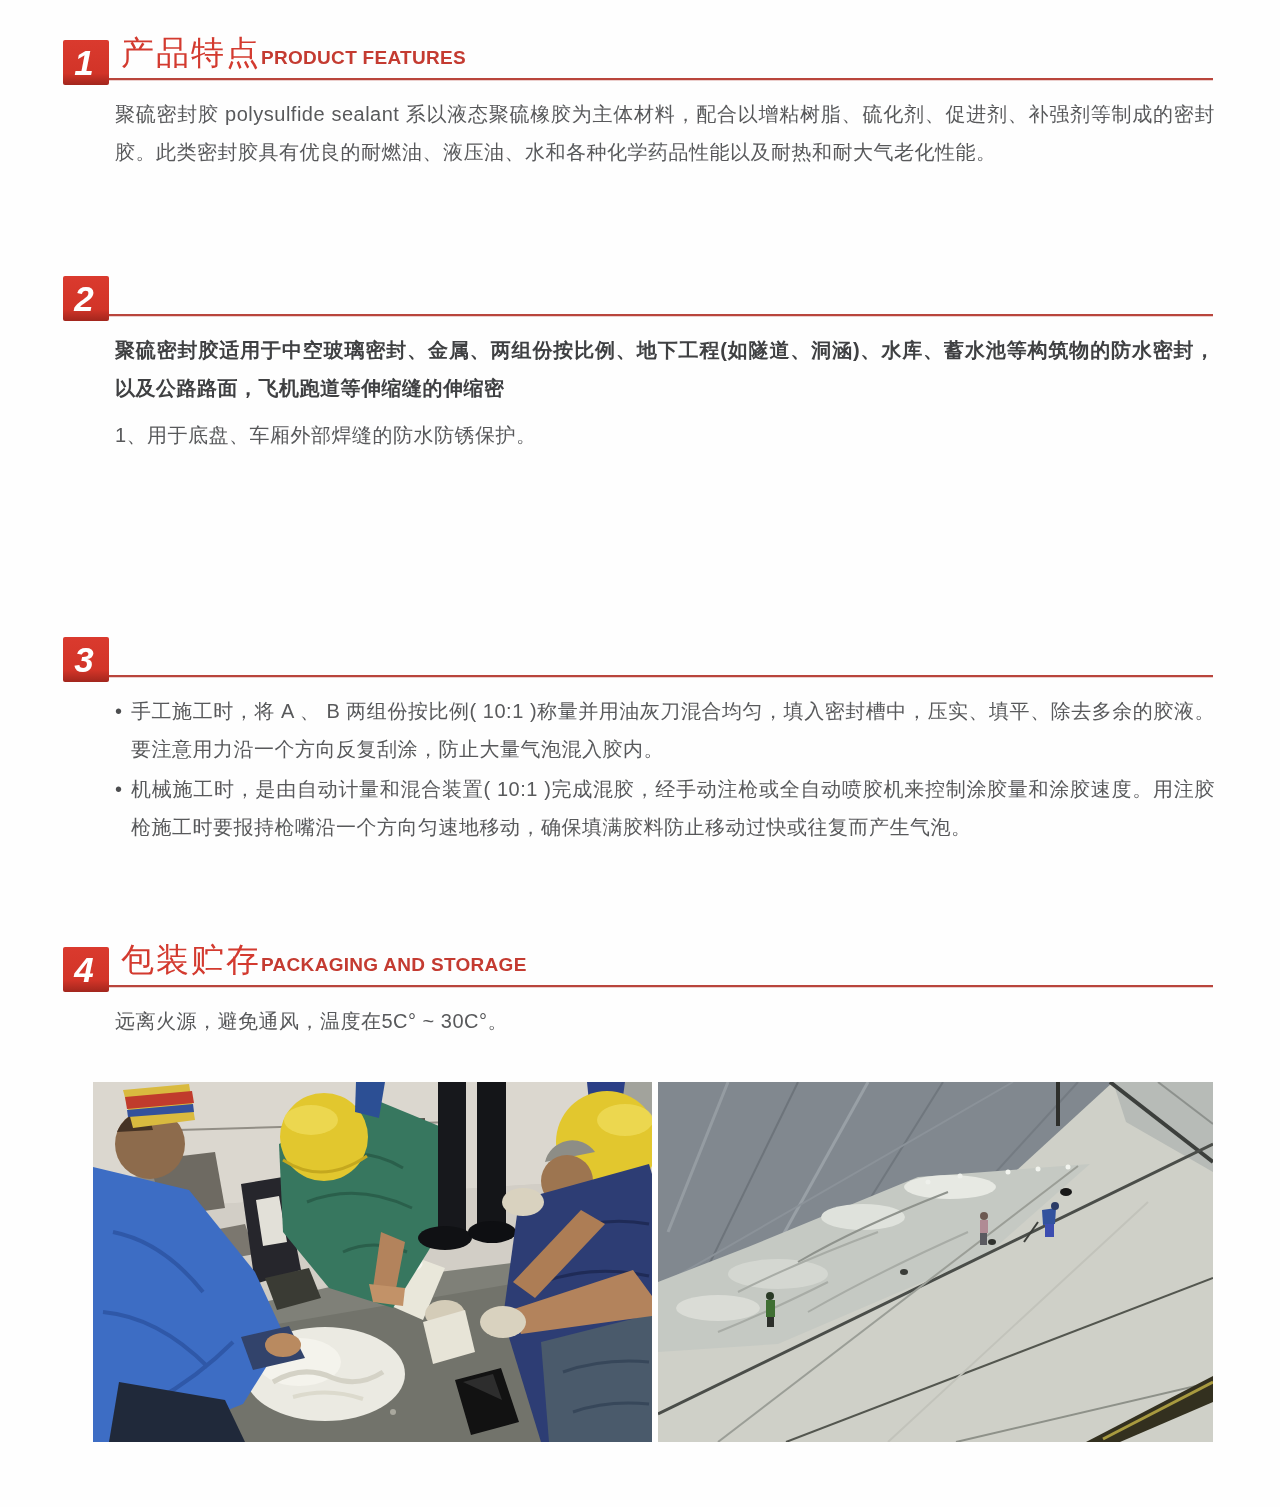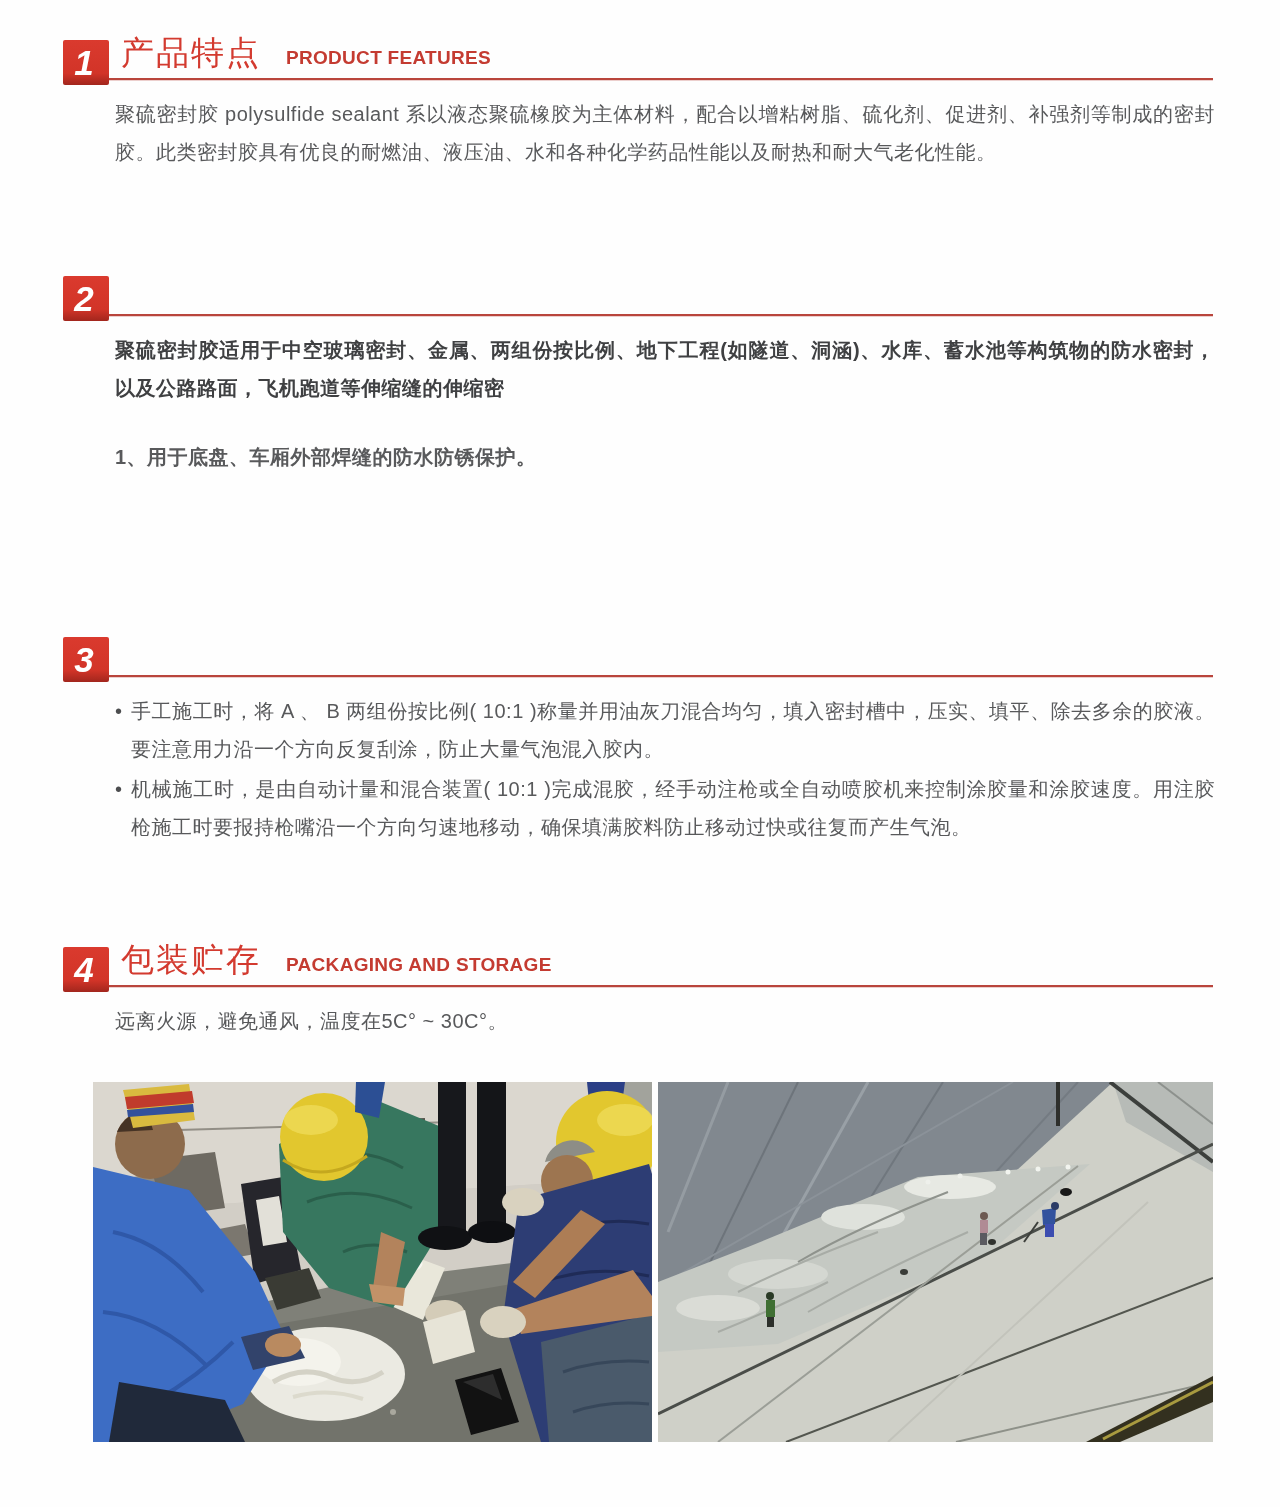--- a/index.html
+++ b/index.html
@@ -30,31 +30,31 @@
     color:#ffffff; font-size:35px; font-weight:bold; font-style:italic;
     display:flex; align-items:center; justify-content:center;
     padding-right:4px;
   }
   .titles { position:absolute; left:58px; bottom:2px; white-space:nowrap; }
   .sec-title {
     display:inline-block; vertical-align:baseline;
     font-size:33px; font-weight:normal; color:#d33a2f; letter-spacing:2px;
   }
   .sec-sub {
-    display:inline-block; vertical-align:baseline; margin-left:25px;
+    display:inline-block; vertical-align:baseline; margin-left:0;
     font-size:19px; font-weight:bold; color:#c43b31; letter-spacing:.3px;
   }
 
   .sec-body {
     margin:15px 0 0 52px; width:1100px;
     color:#58595b; font-size:20px; line-height:38px; letter-spacing:.5px;
     text-align:justify;
   }
   .lead { font-weight:bold; color:#3f4042; }
-  .num-list { margin-top:32px; list-style:none;font-weight:bold; }
+  .num-list { margin-top:10px; list-style:none; }
   .num-list li { margin-top:9px; line-height:36px; }
   .dot-list { list-style:none; }
   .dot-list li { display:flex; margin-top:2px; }
   .dot-list .bullet { width:16px; flex:0 0 16px; color:#4c4d4f; }
   .dot-list .bl-text { flex:1; }
 
   .photos {
     position:absolute; left:93px; top:1082px;
     width:1120px; height:360px;
     display:flex; gap:6px;

